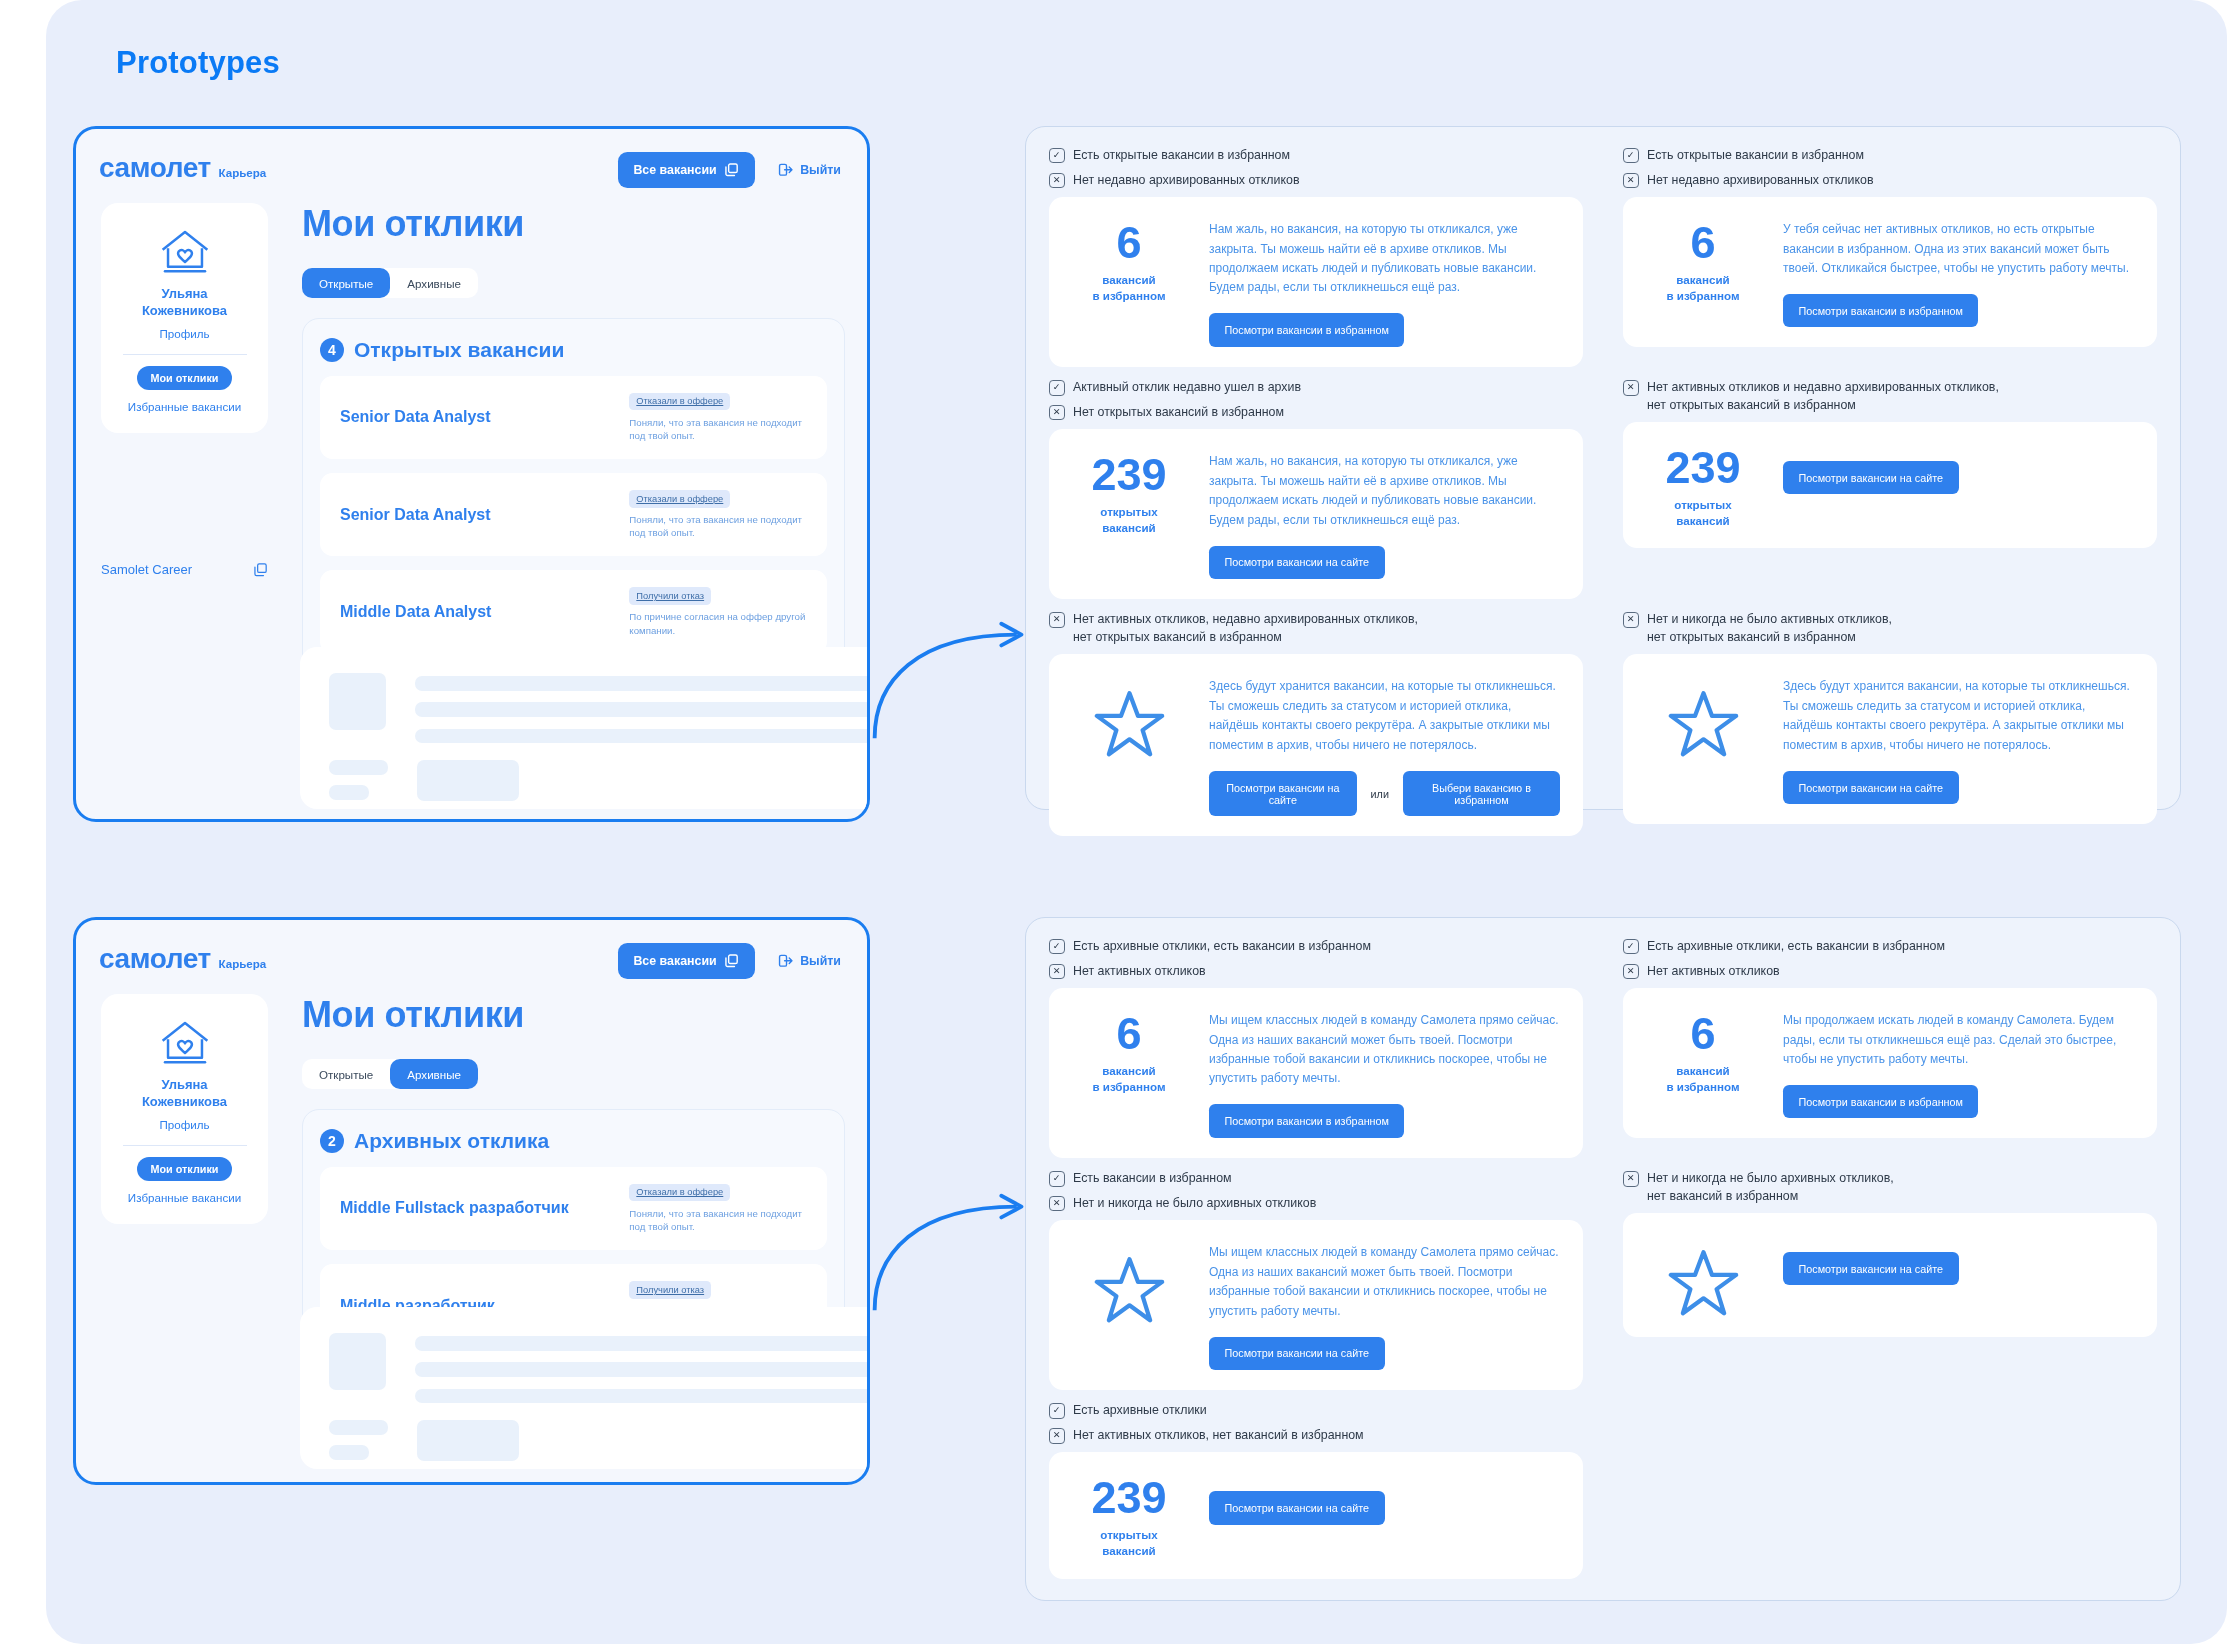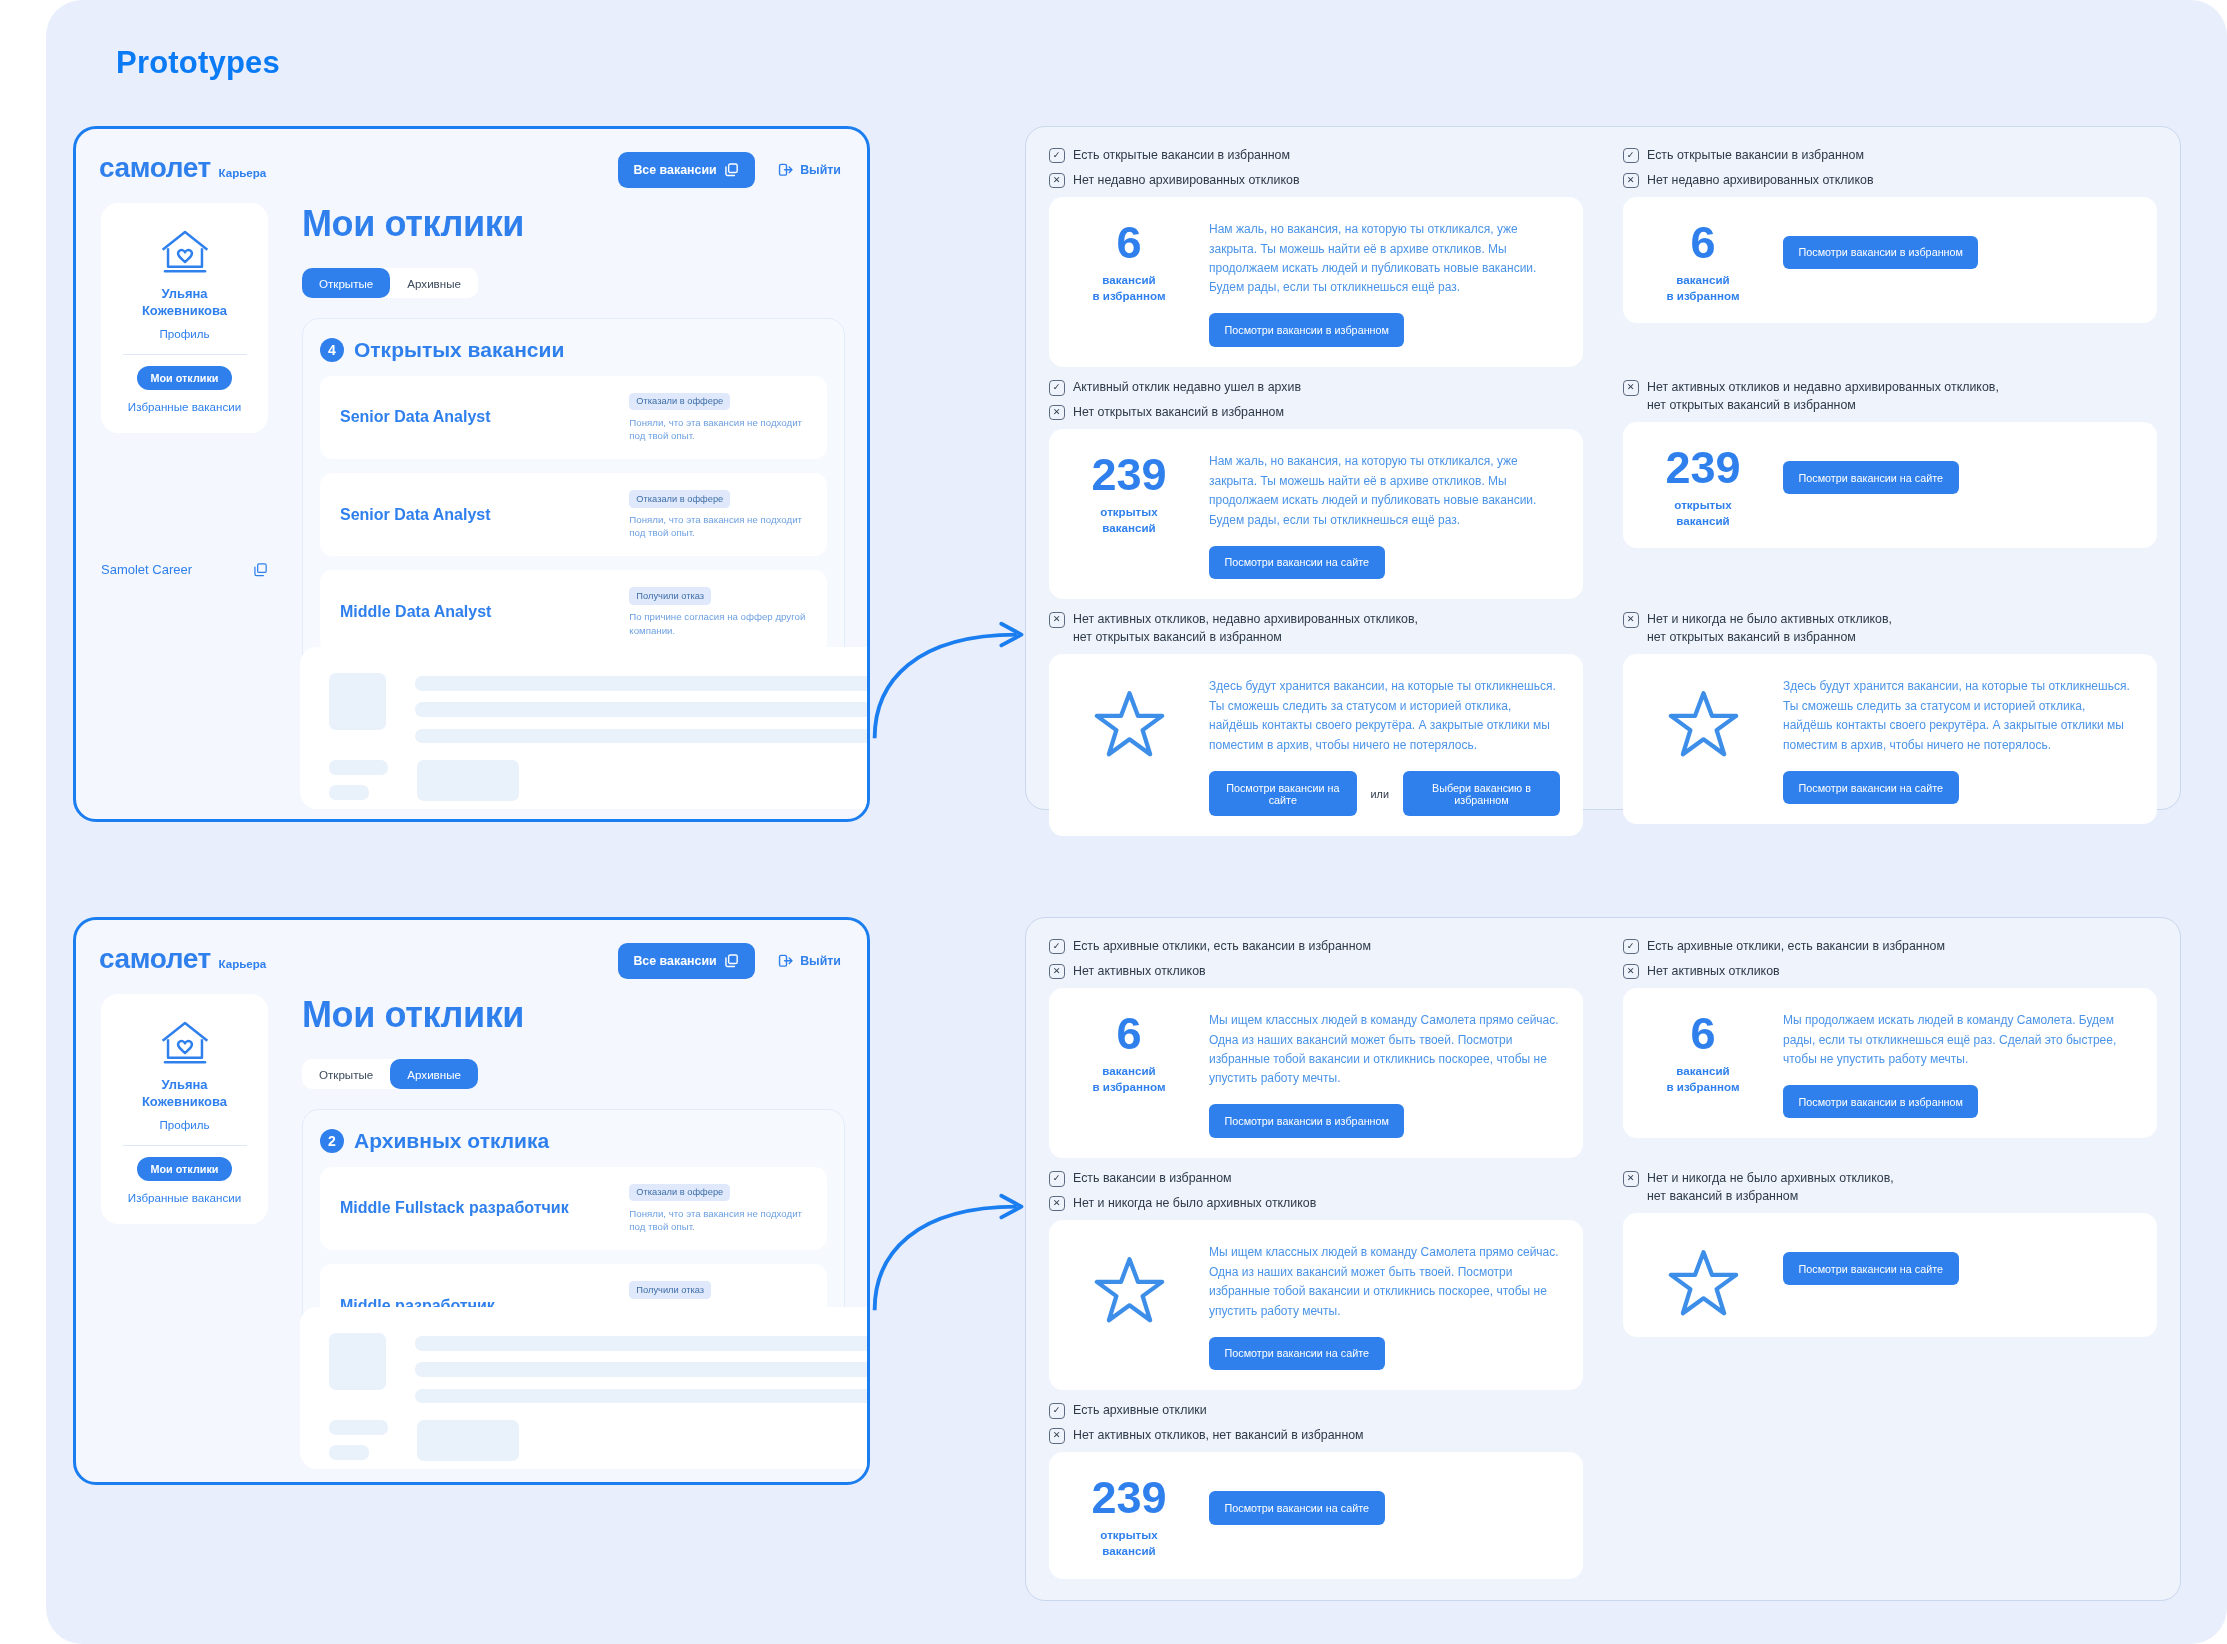--- a/index.html
+++ b/index.html
@@ -113,21 +113,21 @@
 
   .vac-row {
     margin-top: 14px; background: #fff; border-radius: 12.4px;
     display: flex; align-items: center; padding: 17px 20px;
     min-height: 68px;
   }
   .vac-title { font-size: 16px; font-weight: bold; color: #2f80ed; flex: 1; }
   .vac-right { width: 178px; }
   .vac-badge {
     display: inline-block; background: #dfe9fb; color: #3e6ea8;
-    font-size: 9.3px; border-radius: 4.6px; padding: 3.9px 7px;
+    font-size: 9.3px; border-radius: 4.6px; padding: 3.9px 7px; text-decoration: underline;
   }
   .vac-note { font-size: 9.7px; color: #6c9fe0; margin-top: 5.4px; line-height: 1.35; }
 
   
   .skeleton {
     position: absolute; background: #fff; border-radius: 17px;
     padding: 26px 29px;
   }
   .sk-top { display: flex; gap: 29px; }
   .sk-box { width: 57px; height: 57px; background: #e9f1fb; border-radius: 7px; }
@@ -425,20 +425,21 @@
             <span class="cbox">✕</span>
             <span class="cond-txt" style="white-space:pre-line">Нет недавно архивированных откликов</span>
           </div>
           <div class="msg">
             <div class="msg-left">
               <div class="msg-num">6</div>
               <div class="msg-unit" style="white-space:pre-line">вакансий
 в избранном</div>
             </div>
             <div class="msg-body">
+              <div class="msg-text">У тебя сейчас нет активных откликов, но есть открытые вакансии в избранном. Одна из этих вакансий может быть твоей. Откликайся быстрее, чтобы не упустить работу мечты.</div>
               <div class="msg-actions">
                 <button class="msg-btn">Посмотри вакансии в избранном</button>
               </div>
             </div>
           </div>
         </div>
         <div class="cell">
           <div class="cond">
             <span class="cbox">✓</span>
             <span class="cond-txt" style="white-space:pre-line">Активный отклик недавно ушел в архив</span>

